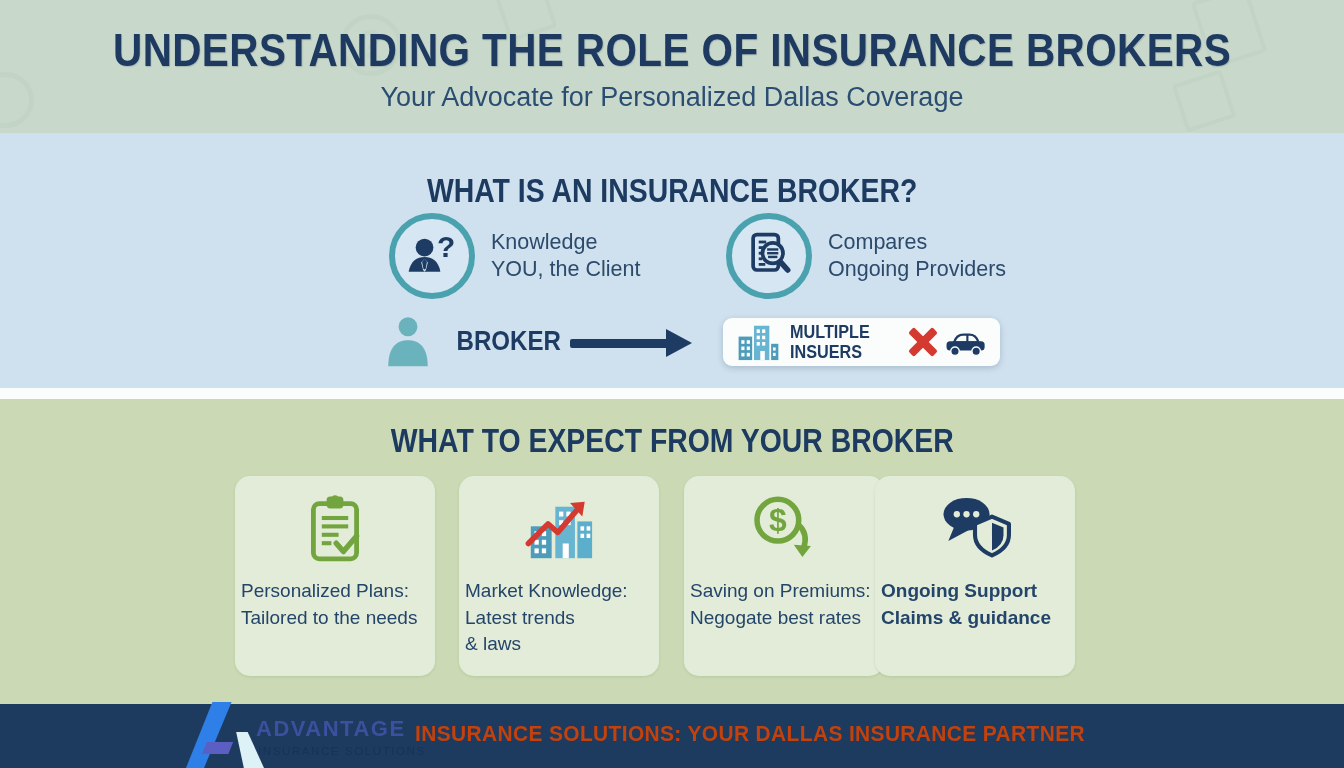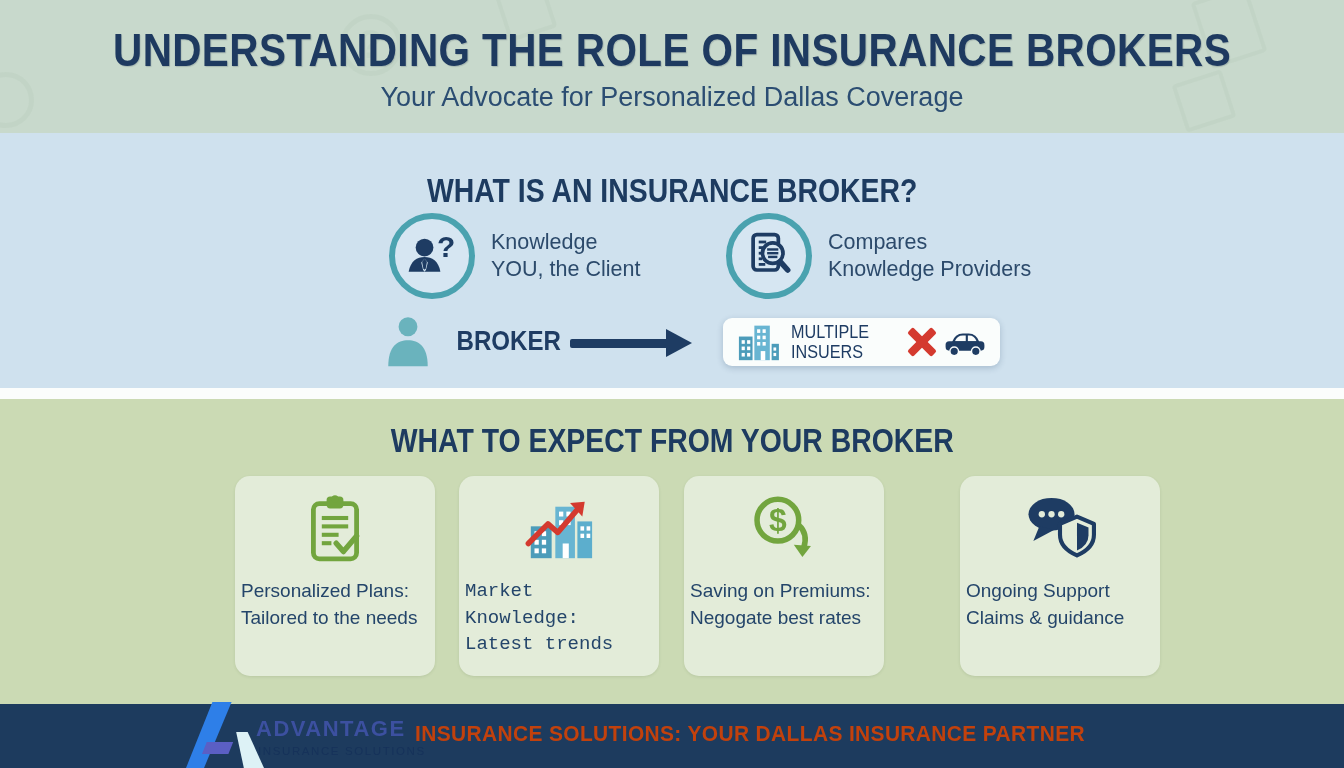--- a/index.html
+++ b/index.html
@@ -43,35 +43,35 @@
   #broker-flow { position:absolute; top:312px; left:0; width:1236px; height:60px; }
   #broker-person-icon { position:absolute; left:381px; top:4px; }
   #broker-label { position:absolute; left:448px; top:13px; font-size:28px; font-weight:bold; color:#1e3c63; }
   #flow-arrow { position:absolute; left:570px; top:17px; width:122px; height:28px; }
   #flow-arrow .shaft { position:absolute; left:0; top:10px; width:98px; height:9px; background:#1e3c63; border-radius:2px; }
   #flow-arrow .head { position:absolute; left:96px; top:0; width:0; height:0;
     border-top:14px solid transparent; border-bottom:14px solid transparent; border-left:26px solid #1e3c63; }
   #insurers-box { position:absolute; left:723px; top:6px; width:277px; height:48px;
     background:#fafdfc; border-radius:9px; box-shadow:0 2px 6px rgba(25,55,90,0.22);
     display:flex; align-items:center; padding:0 12px; }
-  #insurers-label { margin-left:10px; font-size:18px; font-weight:normal; color:#1e3c63; line-height:20px; }
+  #insurers-label { margin-left:10px; font-size:18px; font-weight:bold; color:#1e3c63; line-height:20px; }
   #insurers-label .condensed { transform:scaleX(0.9); transform-origin:left; }
   #x-mark { position:relative; width:32px; height:32px; margin-left:28px; flex:0 0 auto; }
   #x-mark .xbar { position:absolute; left:-1px; top:12px; width:34px; height:8px; background:#d43a2f; border-radius:2px; }
   #x-mark .xbar.a { transform:rotate(45deg); }
   #x-mark .xbar.b { transform:rotate(-45deg); }
 
   
   #expect-heading { top:422px; }
   .card { position:absolute; top:476px; width:200px; height:200px; background:#e3ecd9;
     border-radius:15px; box-shadow:0 1px 3px rgba(60,80,50,0.12); }
   #card-plans   { left:235px; }
-  #card-market  { left:459px;font-family:Liberation Mono, monospace; }
+  #card-market  { left:459px; }
   #card-savings { left:684px; }
-  #card-support { left:960px; }
+  #card-support { left:875px;font-weight:bold; }
   .card-icon { position:absolute; top:16px; left:0; right:0; display:flex; justify-content:center; }
   .card-text { position:absolute; top:102px; left:6px; right:6px; text-align:left;
     font-size:19px; color:#24456a; line-height:26.5px; }
 
   
   #footer-logo { position:absolute; left:186px; top:702px; width:78px; height:66px; }
   #footer-logo .stroke-main { position:absolute; left:0; top:0; width:60px; height:66px;
     clip-path:polygon(44% 0, 76% 0, 30% 100%, 0% 100%); background:#2e7fe8; }
   #footer-logo .stroke-leg { position:absolute; left:30px; top:30px; width:48px; height:36px;
     clip-path:polygon(42% 0, 66% 0, 100% 100%, 58% 100%); background:#ddf2f6; }
@@ -136,21 +136,21 @@
         <line x1="19" y1="39" x2="26" y2="39" stroke="#1e3c63" stroke-width="3"></line>
         <circle cx="34" cy="27" r="11" fill="#d6e6f2" stroke="#1e3c63" stroke-width="4"></circle>
         <line x1="28" y1="23" x2="40" y2="23" stroke="#1e3c63" stroke-width="2.6"></line>
         <line x1="28" y1="27" x2="40" y2="27" stroke="#1e3c63" stroke-width="2.6"></line>
         <line x1="29" y1="31" x2="39" y2="31" stroke="#1e3c63" stroke-width="2.6"></line>
         <line x1="42" y1="36" x2="50" y2="45" stroke="#1e3c63" stroke-width="6" stroke-linecap="round"></line>
       </svg>
     </div>
     <div class="feature-label">
       <div>Compares</div>
-      <div>Knowledge Providers</div>
+      <div>Ongoing Providers</div>
     </div>
   </div>
 
   <div id="broker-flow">
     <svg id="broker-person-icon" width="54" height="52" viewBox="0 0 60 58">
       <circle cx="30" cy="12" r="10.5" fill="#6ab3bd"></circle>
       <path d="M8 56 C8 34 18 27 30 27 C42 27 52 34 52 56 Z" fill="#6ab3bd"></path>
     </svg>
     <div id="broker-label">
       <span class="condensed">BROKER</span>
@@ -247,20 +247,21 @@
           <rect x="53.5" y="28" width="3" height="3.5" fill="#fff"></rect>
         <rect x="48.5" y="34" width="3" height="3.5" fill="#fff"></rect>
           <rect x="53.5" y="34" width="3" height="3.5" fill="#fff"></rect>
         <path d="M6 42 L22 26 L30 33 L48 12" fill="none" stroke="#d43a2f" stroke-width="4.5" stroke-linecap="round" stroke-linejoin="round"></path>
         <path d="M40 9 L52 8 L50 20 Z" fill="#d43a2f"></path>
       </svg>
     </div>
     <div class="card-text">
       <div>Market Knowledge:</div>
       <div>Latest trends</div>
+      <div>&amp; laws</div>
     </div>
   </div>
 
   <div class="card" id="card-savings">
     <div class="card-icon">
       <svg width="76" height="76" viewBox="0 0 62 62">
         <circle cx="26" cy="23" r="17" fill="none" stroke="#72a53e" stroke-width="4.5"></circle>
         <text x="26" y="32" font-size="26" font-weight="bold" fill="#72a53e" text-anchor="middle" font-family="Liberation Sans, sans-serif">$</text>
         <path d="M43 27 q8 7 4 19" fill="none" stroke="#72a53e" stroke-width="4.5" stroke-linecap="round"></path>
         <path d="M39 43 l7 10 7 -9 z" fill="#72a53e"></path>

